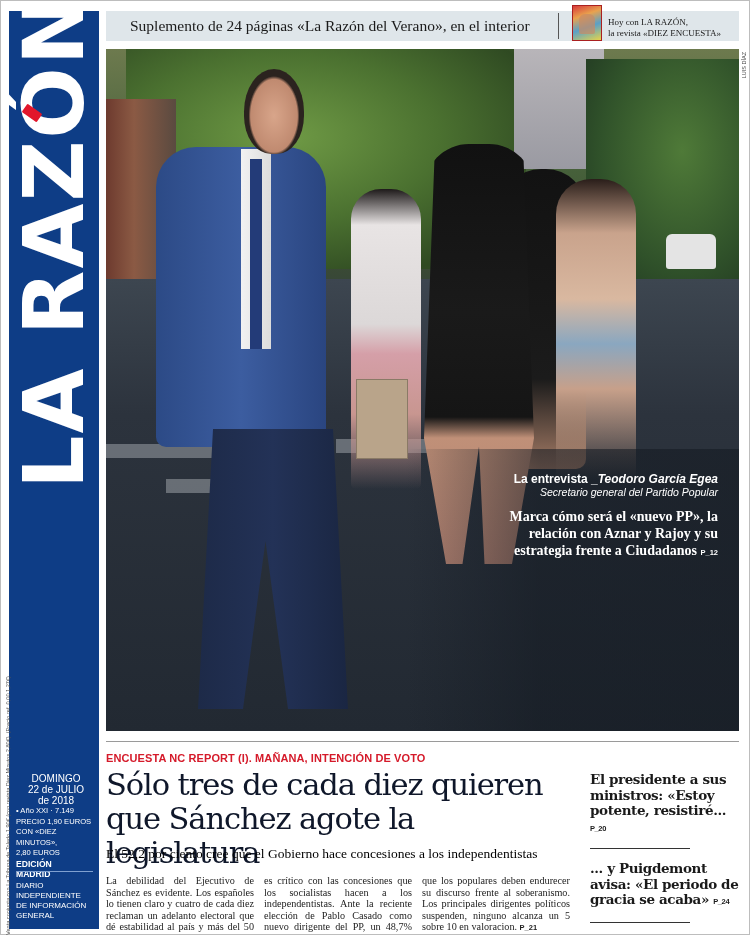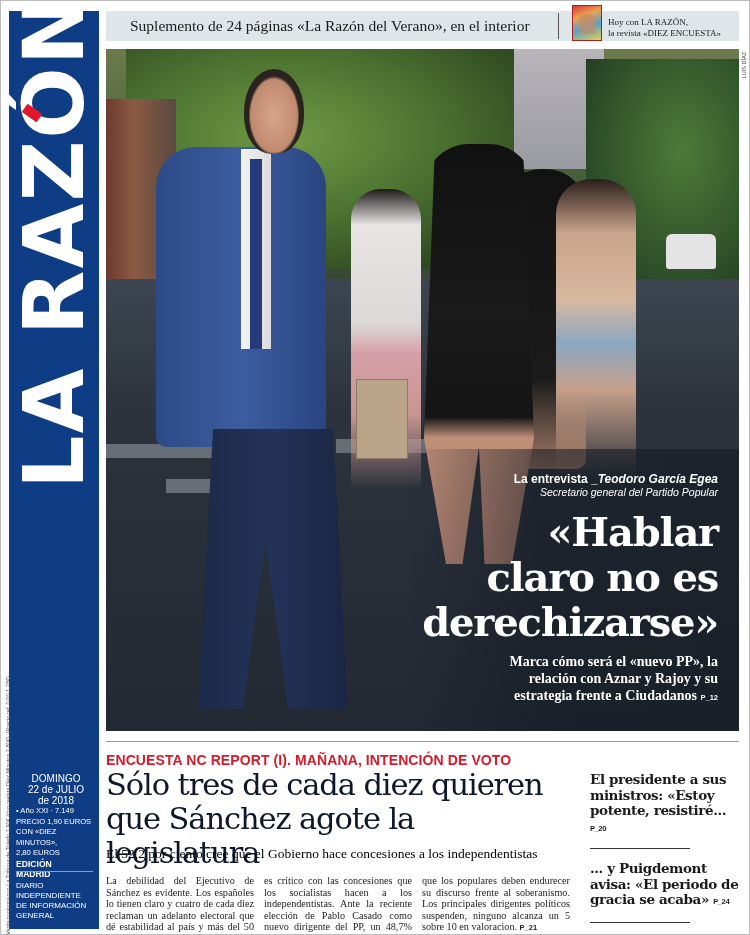--- a/index.html
+++ b/index.html
@@ -71,21 +71,21 @@
   .interview { position:absolute; left:420px; top:472px; width:298px; text-align:right; color:#ffffff; }
   .kicker { font-family:"Liberation Sans", sans-serif; font-size:12px; font-weight:bold; line-height:14px; }
   .kicker em { font-style:italic; }
   .role { font-family:"Liberation Sans", sans-serif; font-size:10.5px; font-style:italic; line-height:13px; }
   .headline { font-family:"DejaVu Serif", serif; font-weight:bold; font-size:40px; line-height:45px; letter-spacing:-1.2px; margin-top:10px; }
   .deck { font-family:"Liberation Serif", serif; font-weight:bold; font-size:14px; line-height:17px; margin-top:9px; }
   .pageref { font-family:"Liberation Sans", sans-serif; font-weight:bold; font-size:7.5px; }
 
   
   .rule-top { position:absolute; left:106px; top:741px; width:633px; height:1px; background:#9a9a9a; }
-  .section-kicker { position:absolute; left:106px; top:752px; font-family:"Liberation Sans", sans-serif; font-weight:bold; font-size:14px; color:#d51a2a; letter-spacing:0.1px; white-space:nowrap; }
+  .section-kicker { position:absolute; left:106px; top:752px; font-family:"Liberation Sans", sans-serif; font-weight:bold; font-size:11px; color:#d51a2a; letter-spacing:0.1px; white-space:nowrap; }
   .main-headline { position:absolute; left:106px; top:768px; width:470px; font-family:"DejaVu Serif", serif; font-weight:normal; font-size:30.5px; line-height:34px; letter-spacing:-1.1px; color:#0f172a; }
   .subhead { position:absolute; left:106px; top:846px; width:470px; font-family:"Liberation Serif", serif; font-size:13.5px; color:#000000; white-space:nowrap; }
   .body-cols { position:absolute; left:106px; top:875px; width:464px; height:60px; display:flex; gap:10px; }
   .body-col { flex:1; font-family:"Liberation Serif", serif; font-size:10.2px; line-height:11.6px; color:#222; text-align:justify; overflow:hidden; }
 
   .rail { position:absolute; left:590px; top:772px; width:150px; }
   .rail-item { font-family:"DejaVu Serif", serif; font-weight:bold; font-size:13.5px; line-height:15.5px; color:#1a1a1a; letter-spacing:-0.4px; }
   .rail-sep { width:100px; height:1px; background:#333; margin:12px 0 12px 0; }
   .rail-col-title { font-family:"Liberation Serif", serif; font-style:italic; font-size:13px; color:#1a1a1a; white-space:nowrap; }
 </style>
@@ -152,25 +152,20 @@
   <div class="man-tie"></div>
   <div class="man-legs"></div>
   <div class="man-head"></div>
   <div class="photo-shade"></div>
 </div>
 <div class="credit">LUIS DÍAZ</div>
 
 <div class="interview">
   <div class="kicker"><span>La entrevista _</span><em>Teodoro García Egea</em></div>
   <div class="role">Secretario general  del  Partido Popular</div>
-  <div class="headline">
-    <div>«Hablar</div>
-    <div>claro no es</div>
-    <div>derechizarse»</div>
-  </div>
   <div class="deck">
     <div>Marca cómo será el «nuevo PP», la</div>
     <div>relación con Aznar y Rajoy y su</div>
     <div><span>estrategia frente a Ciudadanos</span> <span class="pageref">P_12</span></div>
   </div>
 </div>
 
 <div class="rule-top"></div>
 <div class="section-kicker">ENCUESTA NC REPORT (I).  MAÑANA, INTENCIÓN DE VOTO</div>
 <div class="main-headline">

